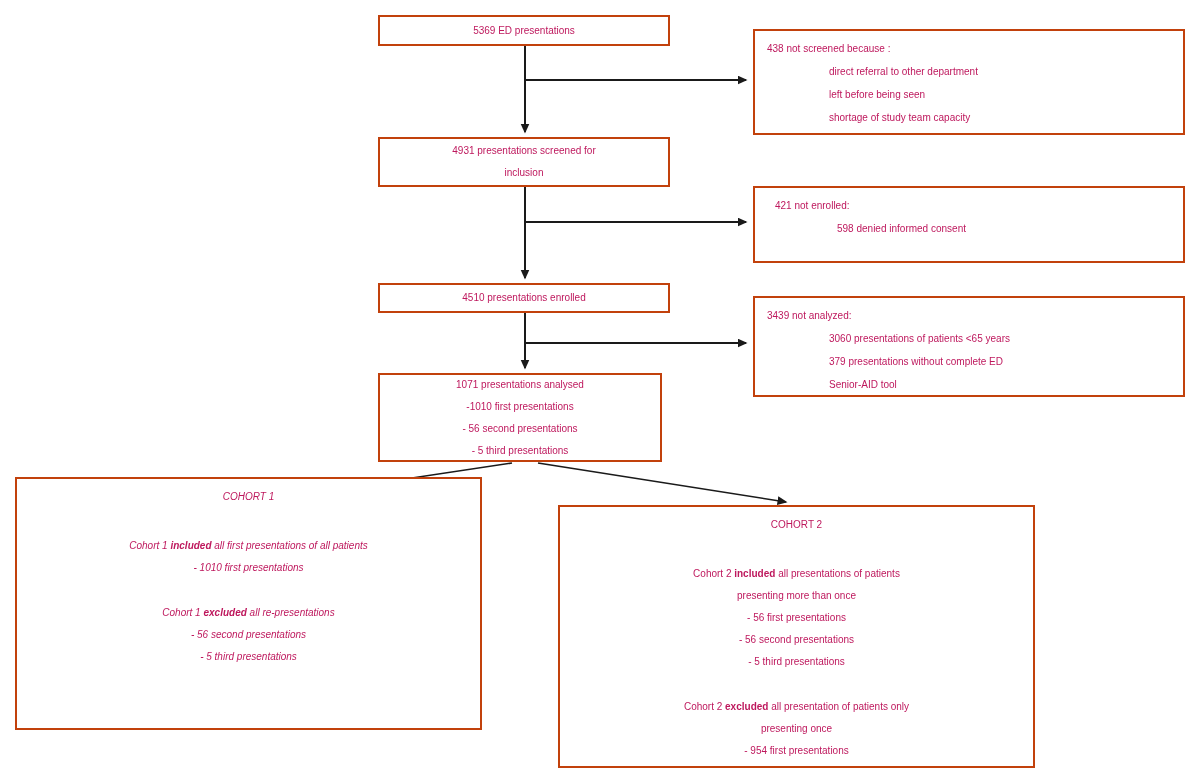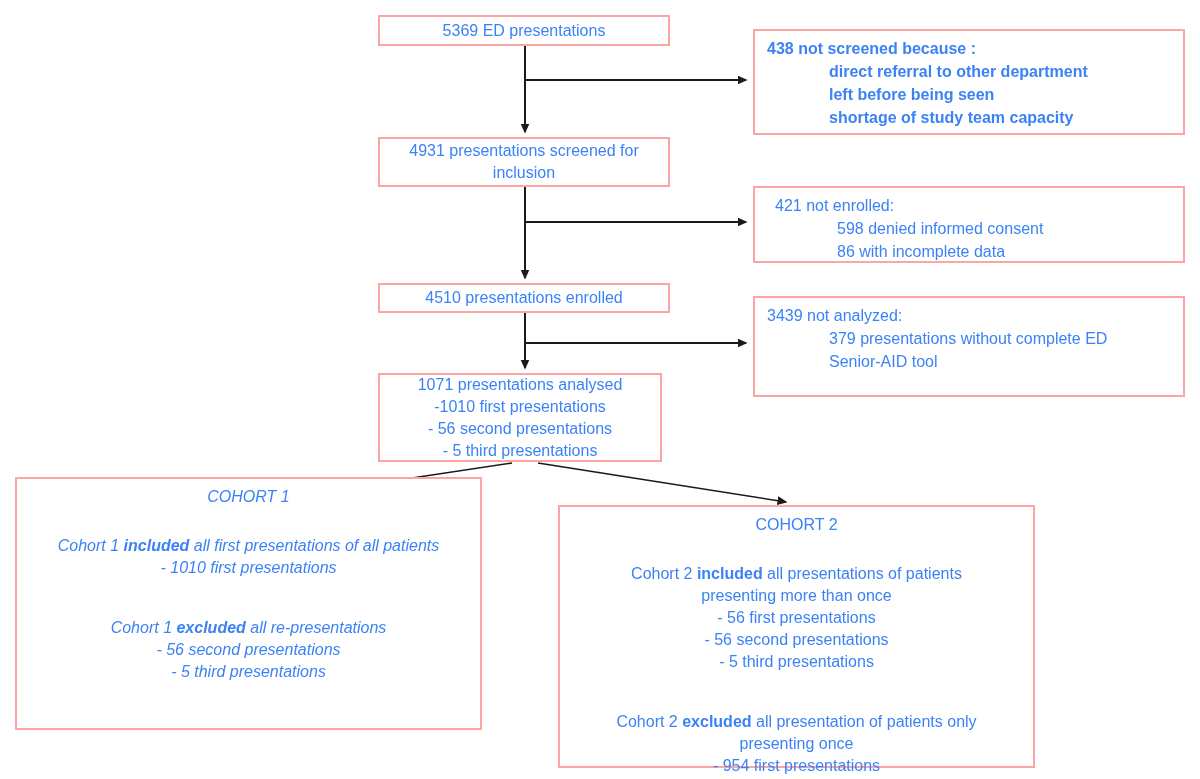--- a/index.html
+++ b/index.html
@@ -12,24 +12,24 @@
     position: relative;
     width: 1200px;
     height: 779px;
     background: #ffffff;
     overflow: hidden;
     color: #000;
   }
   .box {
     position: absolute;
     box-sizing: border-box;
-    border: 2px solid #fca5a5;
+    border: 2px solid #c2410c;
     background: #ffffff;
-    font-size: 16px;
-    color: #3b82f6;
+    font-size: 10px;
+    color: #be185d;
   }
   .center-box {
     display: flex;
     flex-direction: column;
     align-items: center;
     justify-content: center;
     text-align: center;
     line-height: 22px;
   }
   .side-box {
@@ -45,21 +45,21 @@
     line-height: 22px;
     padding-top: 7px;
   }
   .cohort-title {
     margin: 0;
   }
   .para-gap {
     margin-top: 27px;
   }
   .para-gap2 {
-    margin-top: 38px;
+    margin-top: 23px;
   }
   .bold {
     font-weight: bold;
   }
   #arrows {
     position: absolute;
     left: 0;
     top: 0;
     width: 1200px;
     height: 779px;
@@ -100,35 +100,35 @@
     <div>4510 presentations enrolled</div>
   </div>
 
   <div class="box center-box" style="left:378px; top:373px; width:284px; height:89px;">
     <div>1071 presentations analysed</div>
     <div>-1010 first presentations</div>
     <div>- 56 second presentations</div>
     <div>- 5 third presentations</div>
   </div>
 
-  <div class="box side-box" style="left:753px; top:29px; width:432px; height:106px;font-weight:bold;">
+  <div class="box side-box" style="left:753px; top:29px; width:432px; height:106px;">
     <div>438 not screened because :</div>
     <div class="indent">direct referral to other department</div>
     <div class="indent">left before being seen</div>
     <div class="indent">shortage of study team capacity</div>
   </div>
 
   <div class="box side-box" style="left:753px; top:186px; width:432px; height:77px;padding-left:20px;">
     <div>421 not enrolled:</div>
     <div class="indent">598 denied informed consent</div>
-    <div class="indent">86 with incomplete data</div>
   </div>
 
   <div class="box side-box" style="left:753px; top:296px; width:432px; height:101px;">
     <div>3439 not analyzed:</div>
+    <div class="indent">3060 presentations of patients &lt;65 years</div>
     <div class="indent">379 presentations without complete ED</div>
     <div class="indent">Senior-AID tool</div>
   </div>
 
   <div class="box cohort-box" style="left:15px; top:477px; width:467px; height:253px;font-style:italic;">
     <div class="cohort-title">COHORT 1</div>
     <div class="para-gap"><span>Cohort 1 </span><span class="bold">included</span><span> all first presentations of all patients</span></div>
     <div>- 1010 first presentations</div>
     <div class="para-gap2"><span>Cohort 1 </span><span class="bold">excluded</span><span> all re-presentations</span></div>
     <div>- 56 second presentations</div>

